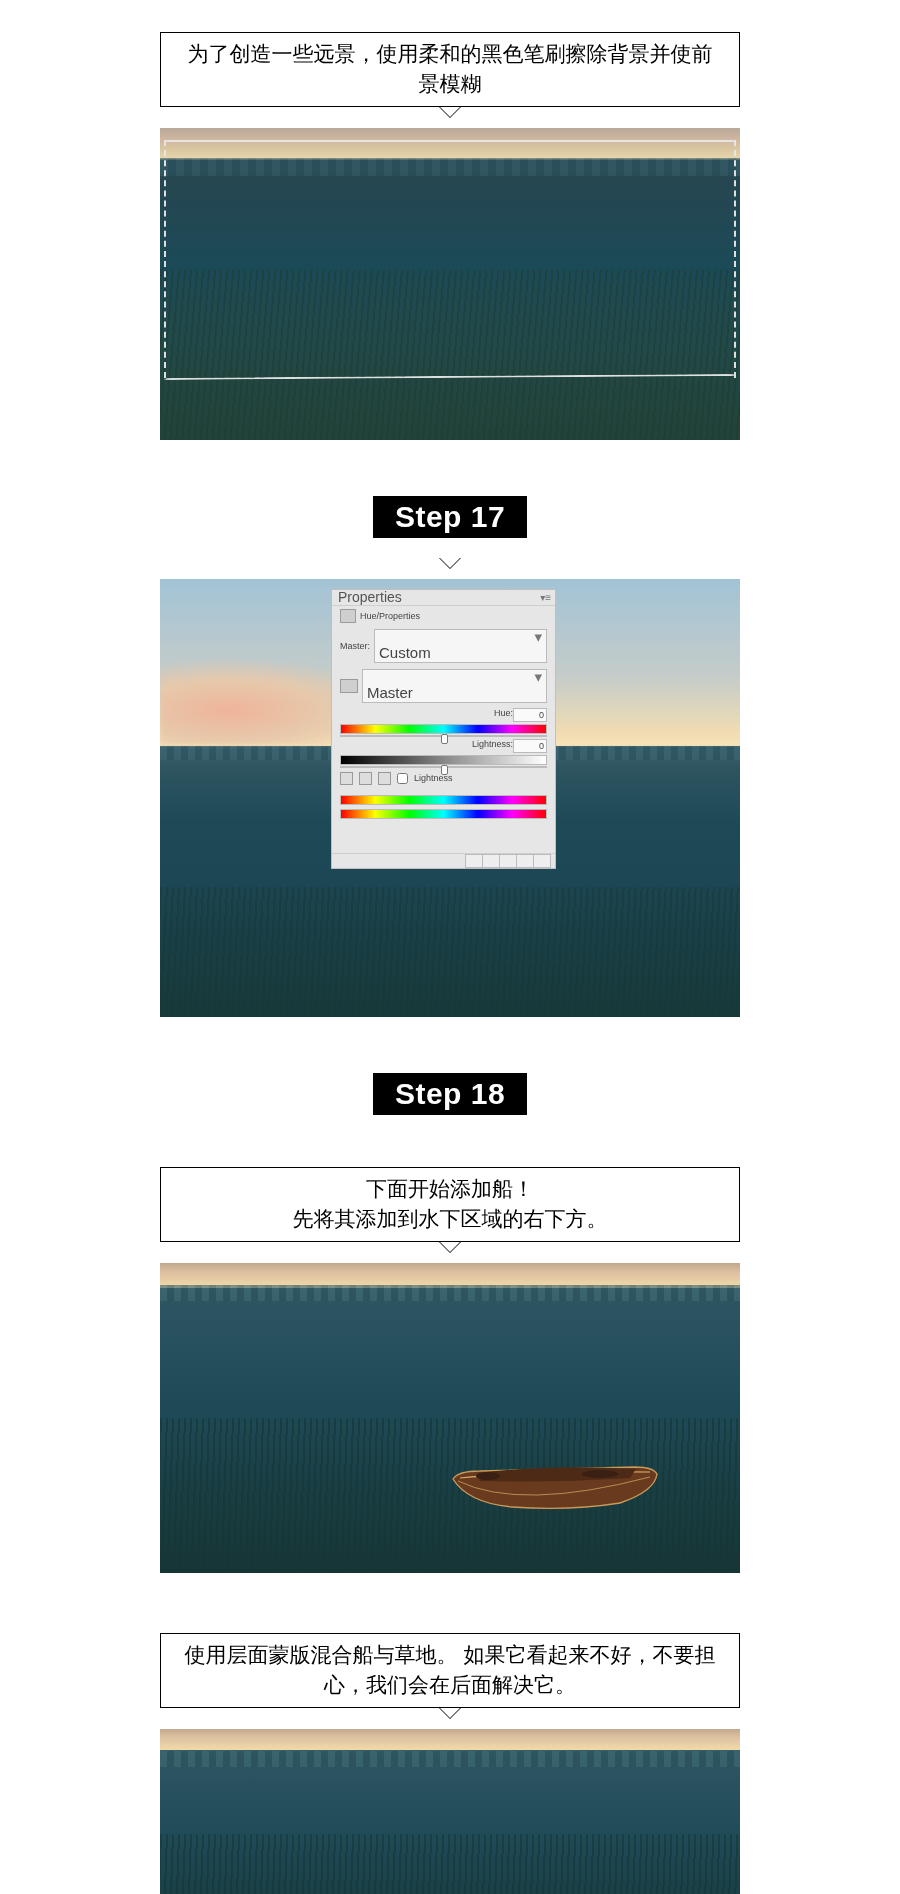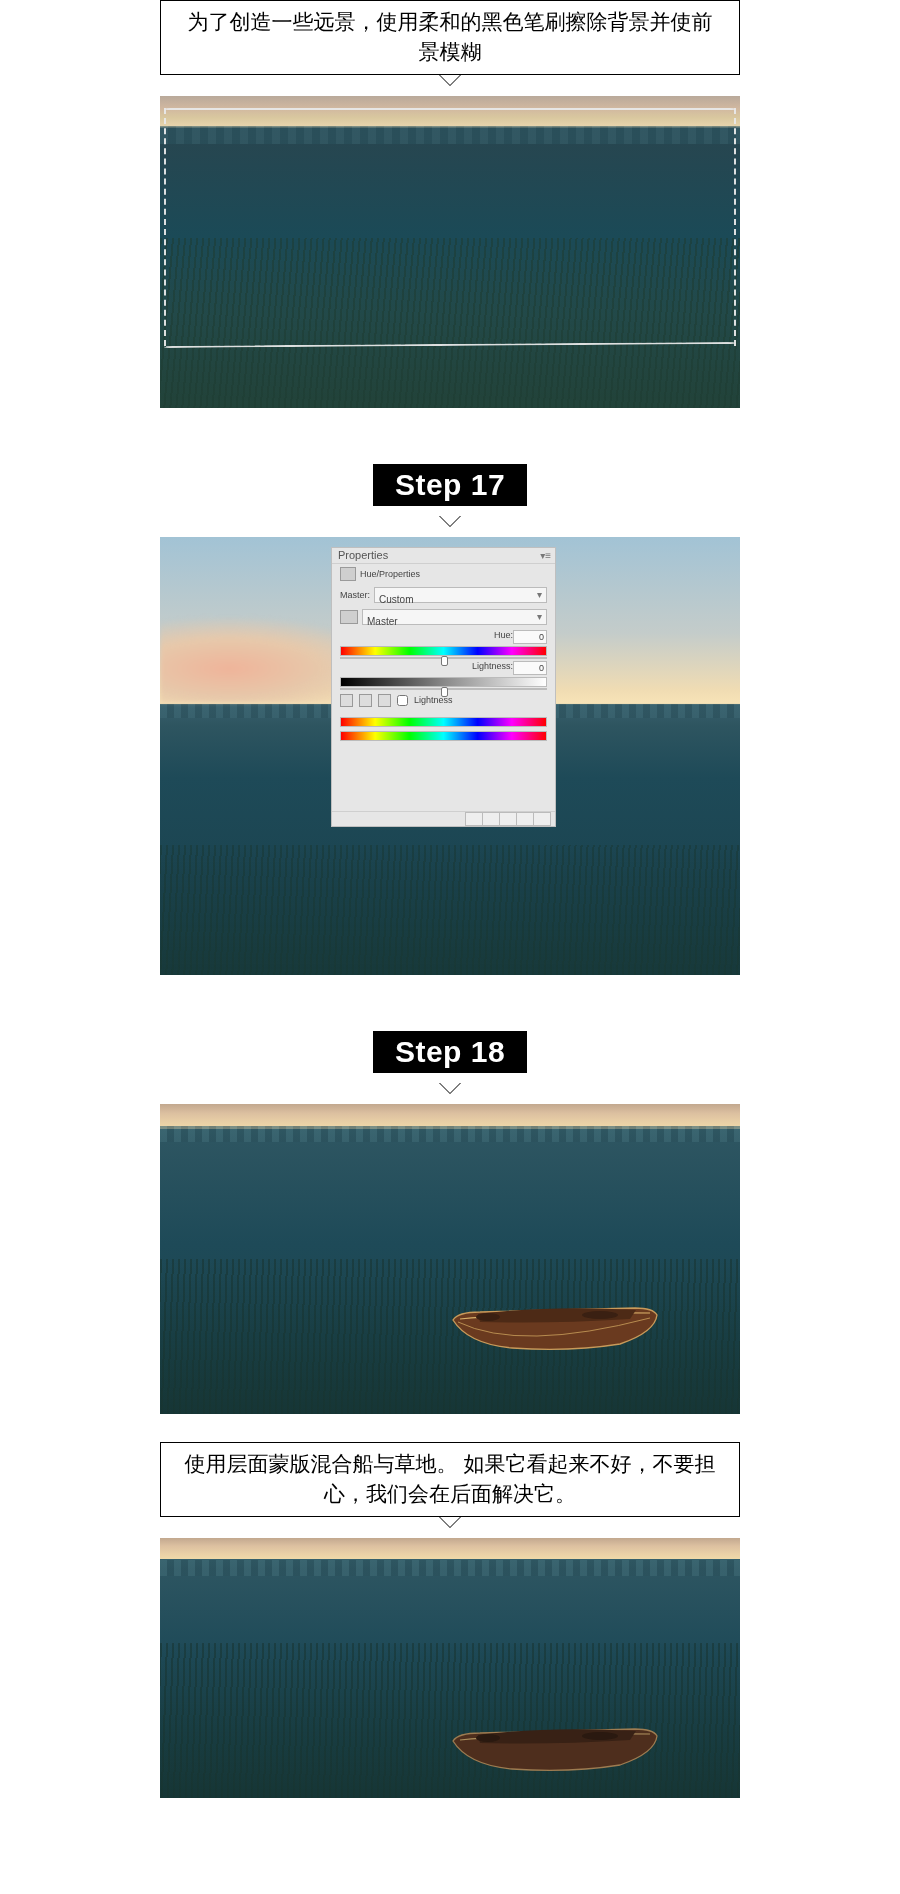--- a/index.html
+++ b/index.html
@@ -19,20 +19,21 @@
   }
   .caption-box {
     width: 580px;
     border: 1px solid #000;
     background: #fff;
     padding: 6px 20px;
     text-align: center;
     font-size: 21px;
     line-height: 1.45;
     position: relative;
+    margin-top: 32px;
   }
   .caption-arrow {
     width: 0; height: 0;
     border-left: 11px solid transparent;
     border-right: 11px solid transparent;
     border-top: 11px solid #000;
     position: relative;
     margin-bottom: 4px;
   }
   .caption-arrow::after {
@@ -45,21 +46,21 @@
     border-top: 10px solid #fff;
   }
   .step-badge {
     background: #000;
     color: #fff;
     font-family: Arial, Helvetica, sans-serif;
     font-weight: 600;
     font-size: 30px;
     padding: 4px 22px;
     margin-top: 46px;
-    margin-bottom: 10px;
+    margin-bottom: 20px;
     letter-spacing: .5px;
   }
   .illus {
     width: 580px;
     position: relative;
     margin-top: 6px;
     margin-bottom: 10px;
     overflow: hidden;
   }
 
@@ -125,25 +126,25 @@
       repeating-linear-gradient(93deg, rgba(25,55,50,.5) 0 2px, rgba(0,0,0,0) 2px 6px),
       linear-gradient(to bottom, rgba(0,0,0,0), rgba(20,48,44,.55));
     filter: blur(.6px);
   }
   
   .panel {
     position:absolute; left:171px; top:10px; width:225px; height:280px;
     background:#e6e6e6; border:1px solid #bfbfbf;
     font-family: Arial, sans-serif; font-size:9px; color:#444;
   }
-  .panel .tabbar{height:16px;border-bottom:1px solid #cfcfcf;padding-left:6px;line-height:15px;font-size:11px;color:#555;}
+  .panel .tabbar{height:16px;border-bottom:1px solid #cfcfcf;padding-left:6px;line-height:15px;font-size:14px;color:#555;}
   .panel .row{display:flex;align-items:center;gap:4px;padding:3px 8px;}
   .panel .icon-sq{width:16px;height:14px;background:#cfcfcf;border:1px solid #9a9a9a;}
   .panel select, .panel .fake-select{
-    flex:1;height:16px;border:1px solid #bbb;background:#f6f6f6;font-size:10px;padding:5px 4px;line-height:14px;
+    flex:1;height:16px;border:1px solid #bbb;background:#f6f6f6;font-size:15px;padding:16px 4px;line-height:14px;
     position:relative;
   }
   .panel .fake-select::after{content:"▾";position:absolute;right:4px;top:0;color:#777;}
   .panel .slider-row{padding:2px 8px 0 8px;}
   .panel .slider-row .lbl{display:flex;justify-content:flex-end;font-size:9px;}
   .panel .gradient{height:10px;border:1px solid #bbb;margin-top:2px;}
   .grad-hue{background:linear-gradient(90deg,#ff0000,#ffff00,#00ff00,#00ffff,#0000ff,#ff00ff,#ff0000);}
   .grad-sat{background:linear-gradient(90deg,#808080,#ff0000);}
   .grad-light{background:linear-gradient(90deg,#000,#888,#fff);}
   .panel .thumb{width:7px;height:10px;background:#fff;border:1px solid #777;border-radius:2px;display:inline-block;position:relative;top:-1px;}
@@ -273,20 +274,24 @@
         <div class="fbtn"></div>
         <div class="fbtn"></div>
       </div>
     </div>
   </div>
 
   <div class="step-badge">
     <span>Step 18</span>
   </div>
 
+  <div class="caption-box">
+    <span>下面开始添加船！</span><br>
+    <span>先将其添加到水下区域的右下方。</span>
+  </div>
   <div class="caption-arrow"></div>
 
   <div class="illus illb ill3">
     <div class="surface"></div>
     <div class="grass"></div>
     <div class="boat">
       <svg viewBox="0 0 210 50">
         <path d="M3 18 Q8 10 30 10 L185 6 Q203 6 207 13 Q205 30 170 42 Q120 50 62 46 Q18 42 3 18 Z" fill="#6a3a1f" stroke="#c89a5a" stroke-width="1.4"></path>
         <path d="M10 17 Q80 10 200 11" stroke="#d9b06a" stroke-width="1.2" fill="none"></path>
         <path d="M28 12 Q100 3 186 8 L180 17 Q100 22 30 20 Z" fill="#4d2a16"></path>

